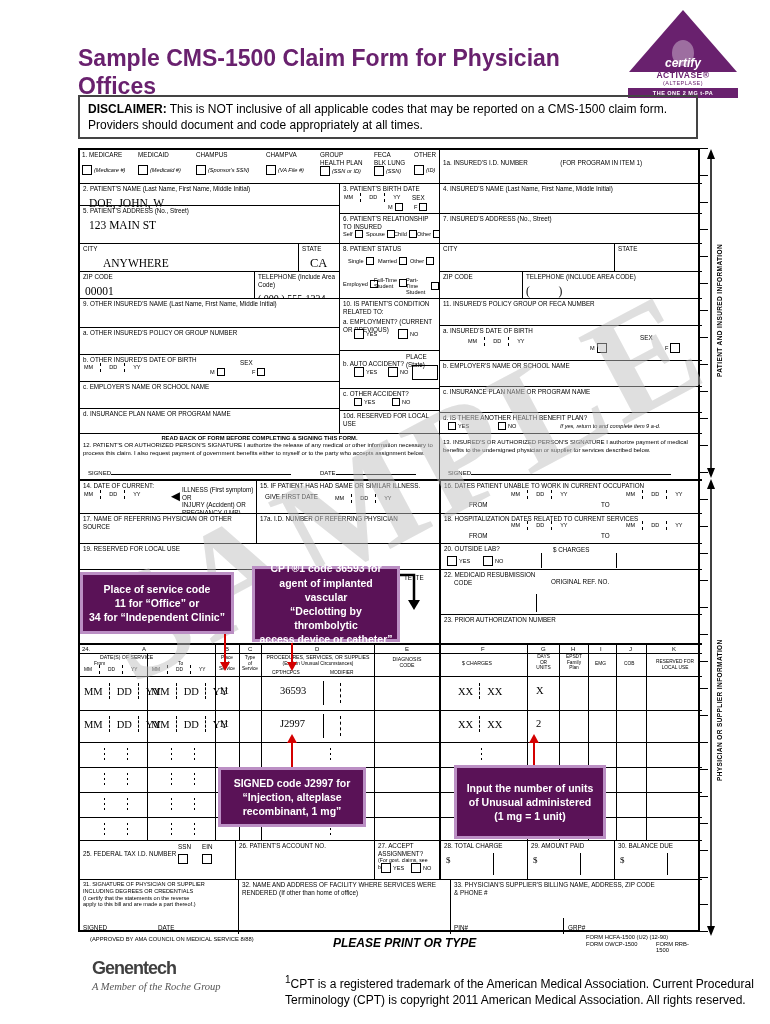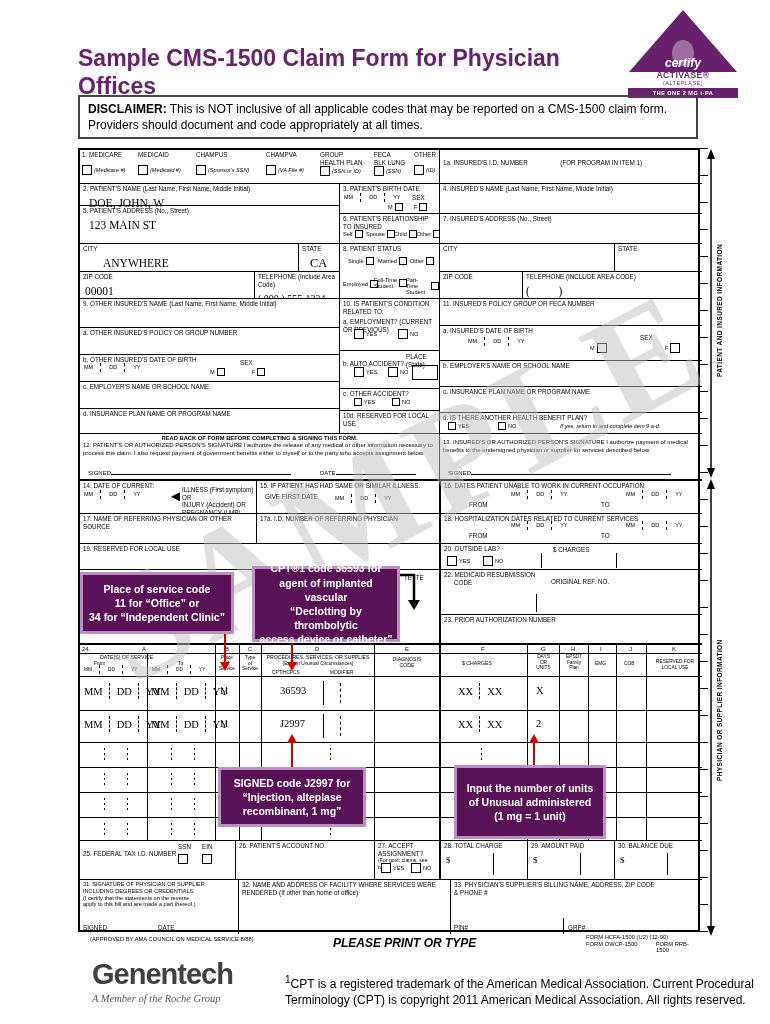--- a/index.html
+++ b/index.html
@@ -36,21 +36,21 @@
   .dashv{position:absolute;border-left:1px dashed #000}
   .tl{position:absolute;font-size:6px}
   .hdr5{font-size:5.2px;line-height:1.15;text-align:center}
   .hdr48{font-size:4.8px;line-height:1.15;text-align:center}
   .erow{position:absolute;background-repeat:no-repeat}
   .callout{position:absolute;background:#5a1257;border:3px solid #bb8fc4;color:#fff;font-weight:bold;font-size:10.5px;line-height:1.35;text-align:center;display:flex;flex-direction:column;justify-content:center;z-index:9;box-sizing:border-box;padding:3px}
   #wm{position:absolute;left:50px;top:400px;width:700px;text-align:center;font-family:"Liberation Serif",serif;font-weight:bold;font-size:150px;color:#c0c0c0;opacity:.5;transform:rotate(-28deg);z-index:4;pointer-events:none;letter-spacing:6px}
   .vlabel{position:absolute;writing-mode:vertical-rl;transform:rotate(180deg);font-weight:bold;font-size:6.5px;letter-spacing:.4px;text-align:center}
   #ticks{position:absolute;left:700px;top:148px;width:8px;height:784px;background:repeating-linear-gradient(to bottom,#000 0 1px,transparent 1px 27px)}
   #brand{position:absolute;left:92px;top:958px}
-  #brand .bn{font-size:29px;font-weight:bold;color:#404040;letter-spacing:-1px}
+  #brand .bn{font-size:18px;font-weight:bold;color:#404040;letter-spacing:-1px}
   #brand .bt{font-family:"Liberation Serif",serif;font-style:italic;font-size:10.5px;color:#555;margin-top:2px}
   #legal{position:absolute;left:285px;top:960px;width:480px;font-size:12px;line-height:16px}
   #ffoot{position:absolute;left:78px;top:934px;width:622px;font-size:5.8px}
   svg{pointer-events:none}
 </style>
 </head>
 <body>
 
 <div id="title">
   <div>Sample CMS-1500 Claim Form for Physician Offices</div>

